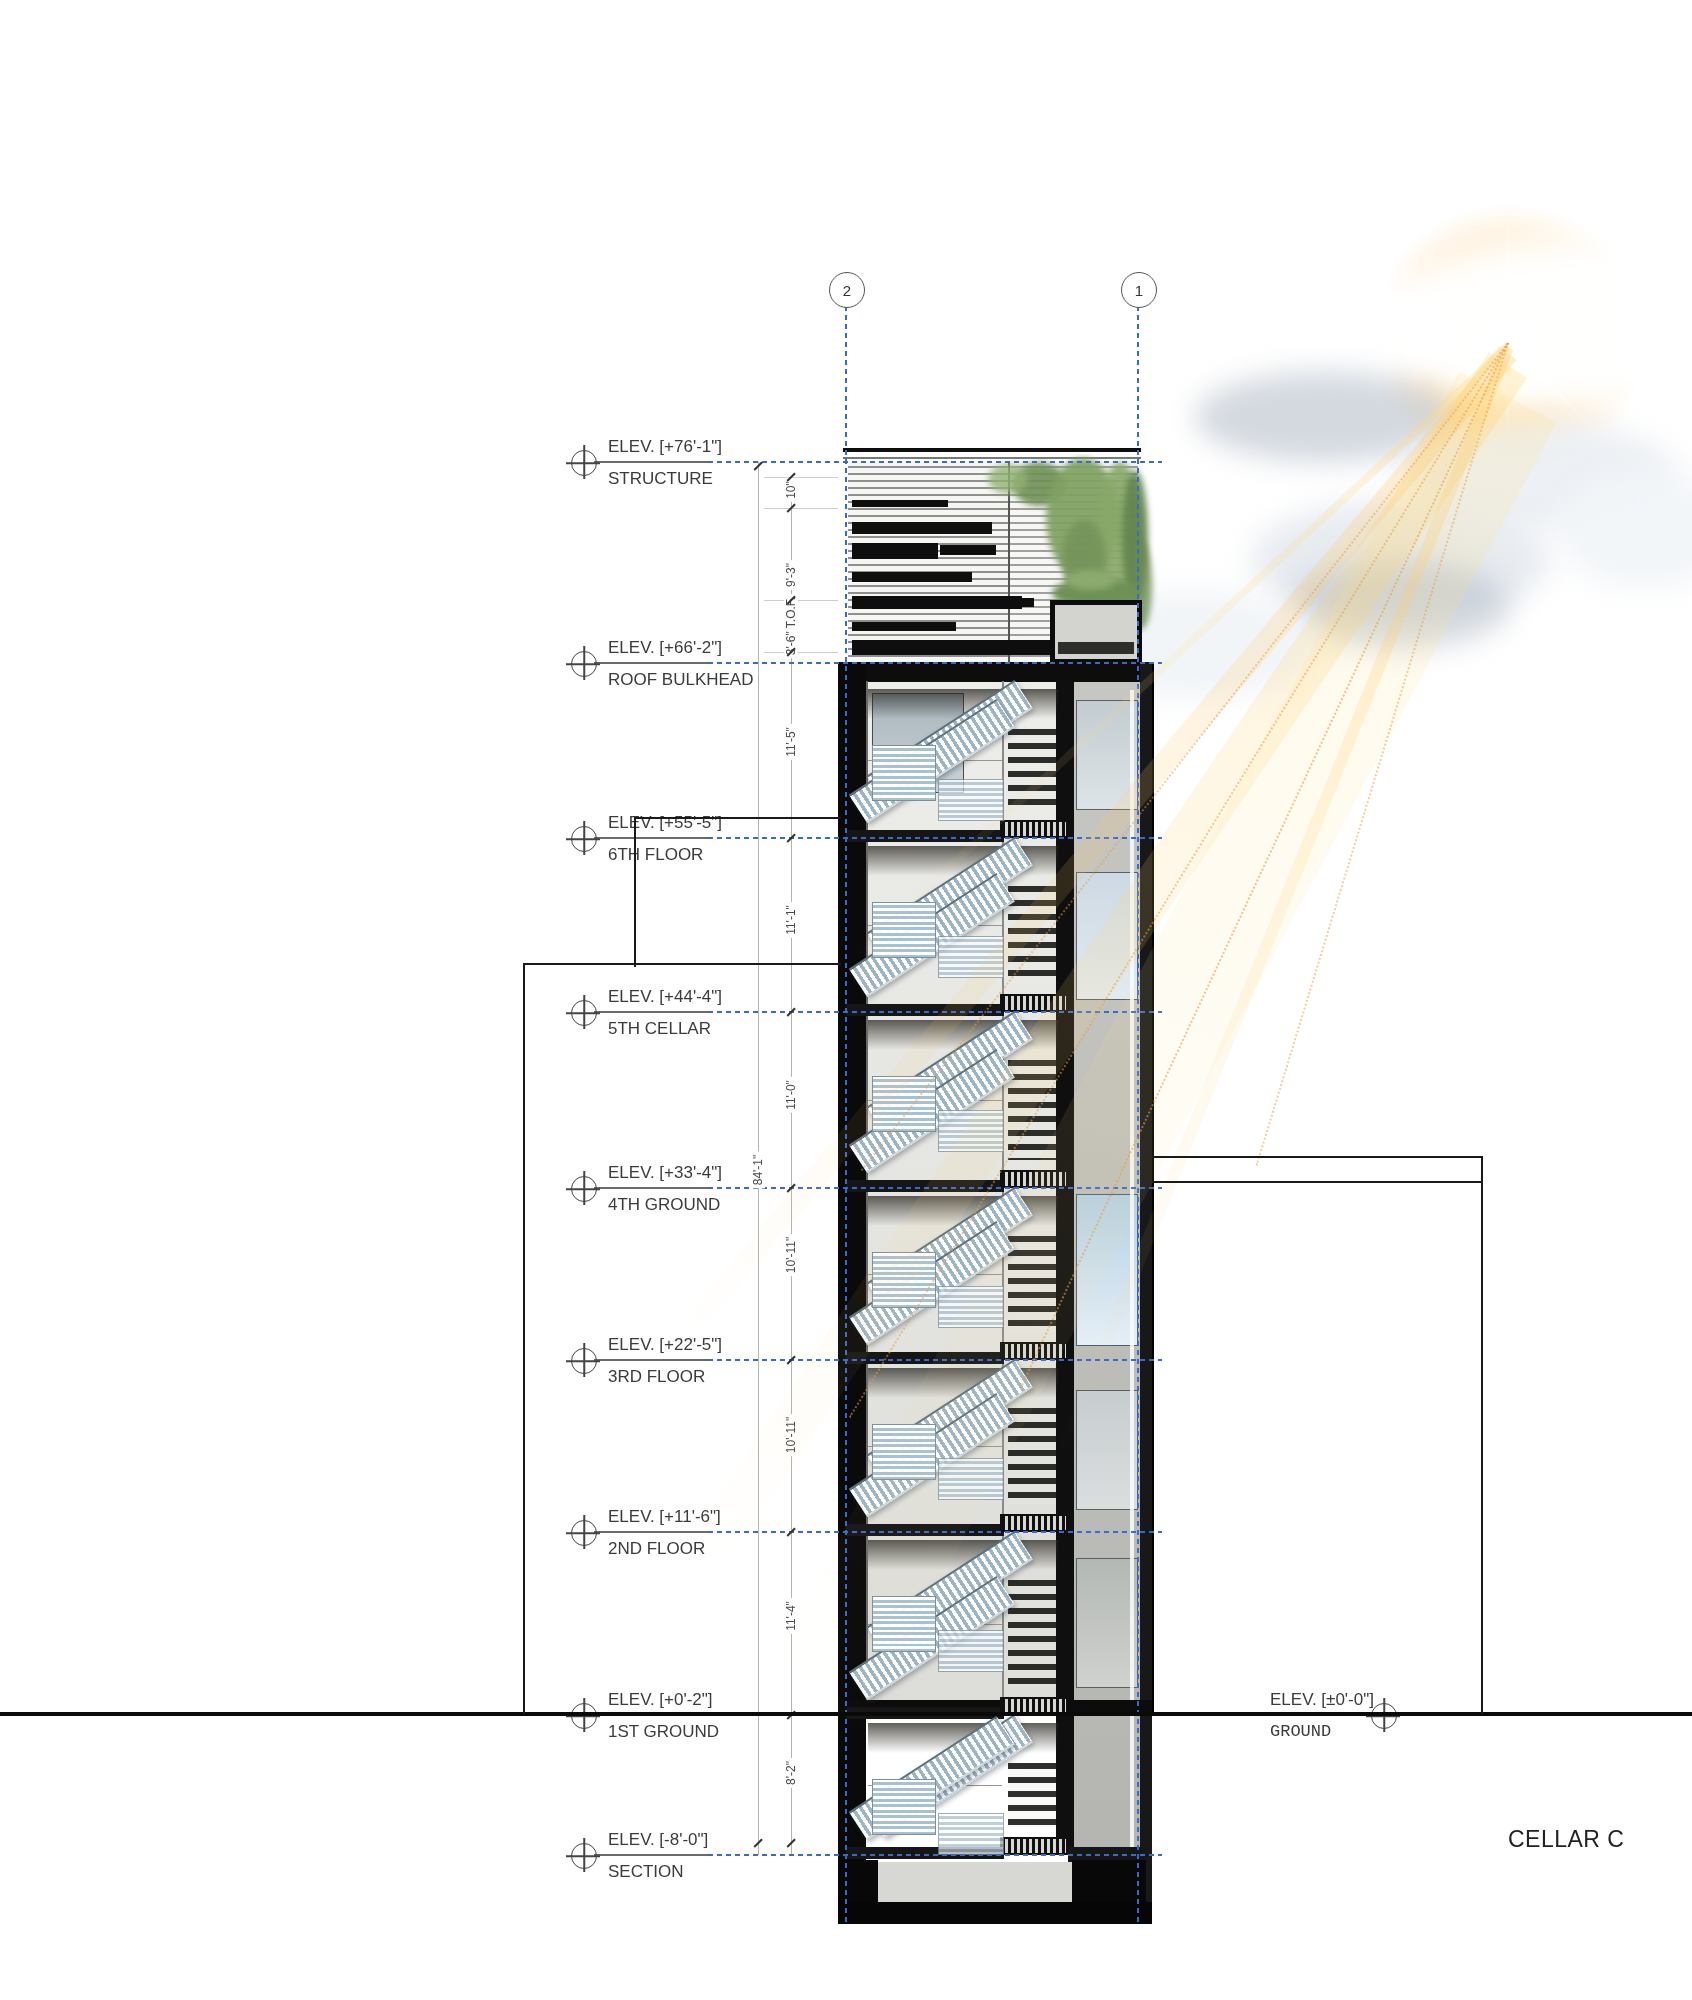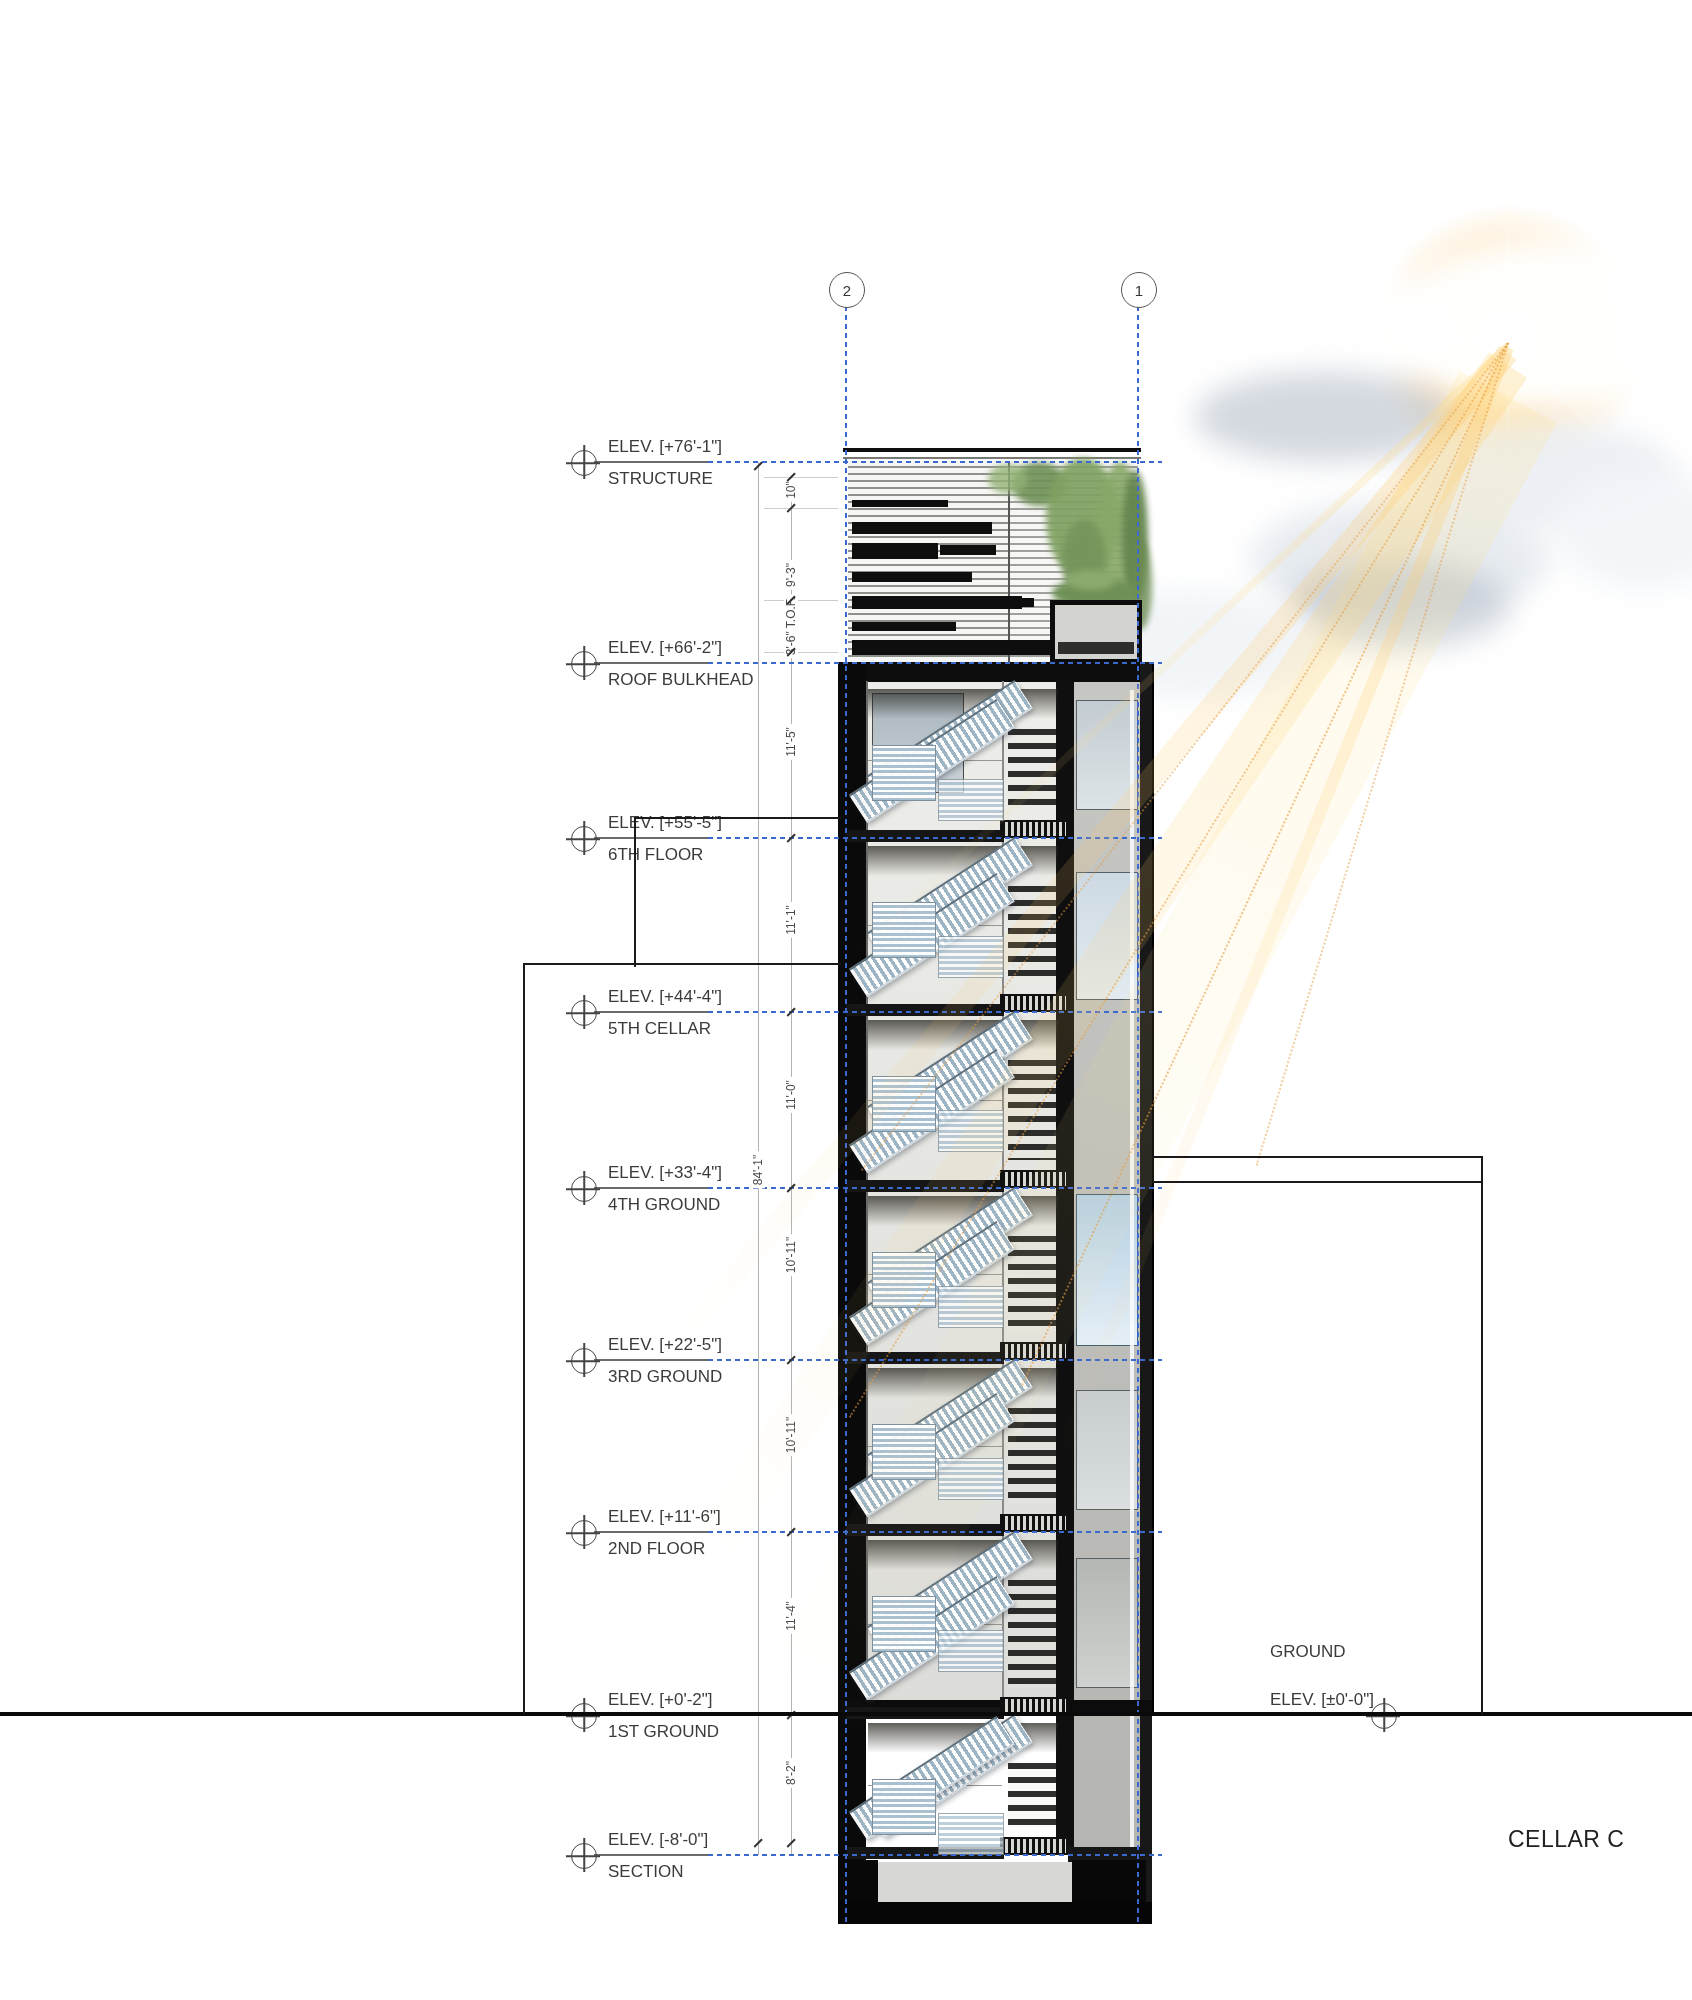--- a/index.html
+++ b/index.html
@@ -164,39 +164,39 @@
     <div class="abs elev-t" style="left: 608px; top: 1019px;">5TH CELLAR</div>
     <div class="abs cross" style="left: 571px; top: 1000px;"></div>
     <div class="abs lvl-solid" style="left: 594px; top: 1187px; width: 114px;"></div>
     <div class="abs dashH" style="left: 708px; top: 1187px; width: 454px;"></div>
     <div class="abs elev-t" style="left: 608px; top: 1163px;">ELEV. [+33'-4"]</div>
     <div class="abs elev-t" style="left: 608px; top: 1195px;">4TH GROUND</div>
     <div class="abs cross" style="left: 571px; top: 1176px;"></div>
     <div class="abs lvl-solid" style="left: 594px; top: 1359px; width: 114px;"></div>
     <div class="abs dashH" style="left: 708px; top: 1359px; width: 454px;"></div>
     <div class="abs elev-t" style="left: 608px; top: 1335px;">ELEV. [+22'-5"]</div>
-    <div class="abs elev-t" style="left: 608px; top: 1367px;">3RD GROUND</div>
+    <div class="abs elev-t" style="left: 608px; top: 1367px;">3RD FLOOR</div>
     <div class="abs cross" style="left: 571px; top: 1348px;"></div>
     <div class="abs lvl-solid" style="left: 594px; top: 1531px; width: 114px;"></div>
     <div class="abs dashH" style="left: 708px; top: 1531px; width: 454px;"></div>
     <div class="abs elev-t" style="left: 608px; top: 1507px;">ELEV. [+11'-6"]</div>
     <div class="abs elev-t" style="left: 608px; top: 1539px;">2ND FLOOR</div>
     <div class="abs cross" style="left: 571px; top: 1520px;"></div>
     <div class="abs lvl-solid" style="left: 594px; top: 1714px; width: 114px;"></div>
     <div class="abs dashH" style="left: 708px; top: 1714px; width: 454px;"></div>
     <div class="abs elev-t" style="left: 608px; top: 1690px;">ELEV. [+0'-2"]</div>
     <div class="abs elev-t" style="left: 608px; top: 1722px;">1ST GROUND</div>
     <div class="abs cross" style="left: 571px; top: 1703px;"></div>
     <div class="abs lvl-solid" style="left: 594px; top: 1854px; width: 114px;"></div>
     <div class="abs dashH" style="left: 708px; top: 1854px; width: 454px;"></div>
     <div class="abs elev-t" style="left: 608px; top: 1830px;">ELEV. [-8'-0"]</div>
     <div class="abs elev-t" style="left: 608px; top: 1862px;">SECTION</div>
     <div class="abs cross" style="left: 571px; top: 1843px;"></div>
     <div class="abs elev-t" style="left: 1270px; top: 1690px;">ELEV. [±0'-0"]</div>
-    <div class="abs elev-t" style="left: 1270px; top: 1642px;">GROUND</div>
+    <div class="abs elev-t" style="left: 1270px; top: 1722px; font-family: Liberation Mono, monospace;">GROUND</div>
     <div class="abs cross" style="left: 1371px; top: 1703px;"></div>
     <div class="abs dim-t" style="left: 791px; top: 490px;">10"</div>
     <div class="abs dim-t" style="left: 791px; top: 575px;">9'-3"</div>
     <div class="abs dim-t" style="left: 791px; top: 626px;">3'-6" T.O.F.</div>
     <div class="abs dim-t" style="left: 791px; top: 742px;">11'-5"</div>
     <div class="abs dim-t" style="left: 791px; top: 920px;">11'-1"</div>
     <div class="abs dim-t" style="left: 791px; top: 1095px;">11'-0"</div>
     <div class="abs dim-t" style="left: 791px; top: 1255px;">10'-11"</div>
     <div class="abs dim-t" style="left: 791px; top: 1435px;">10'-11"</div>
     <div class="abs dim-t" style="left: 791px; top: 1616px;">11'-4"</div>

